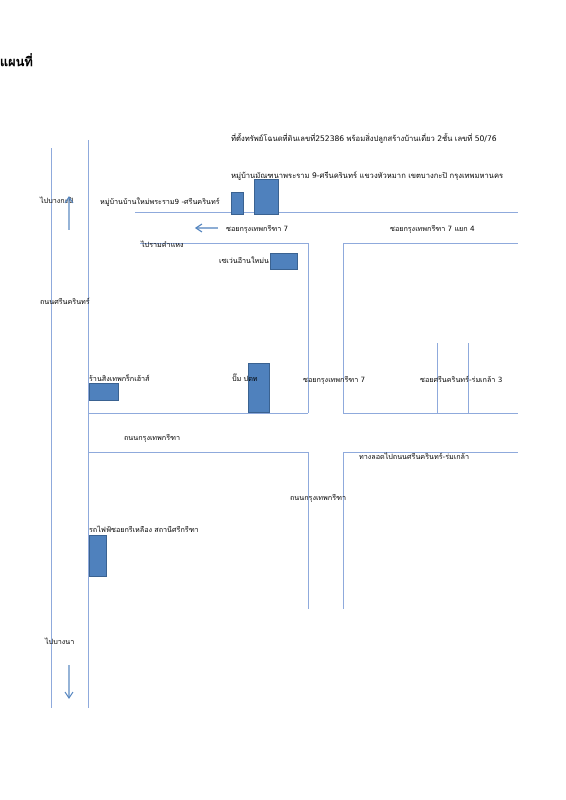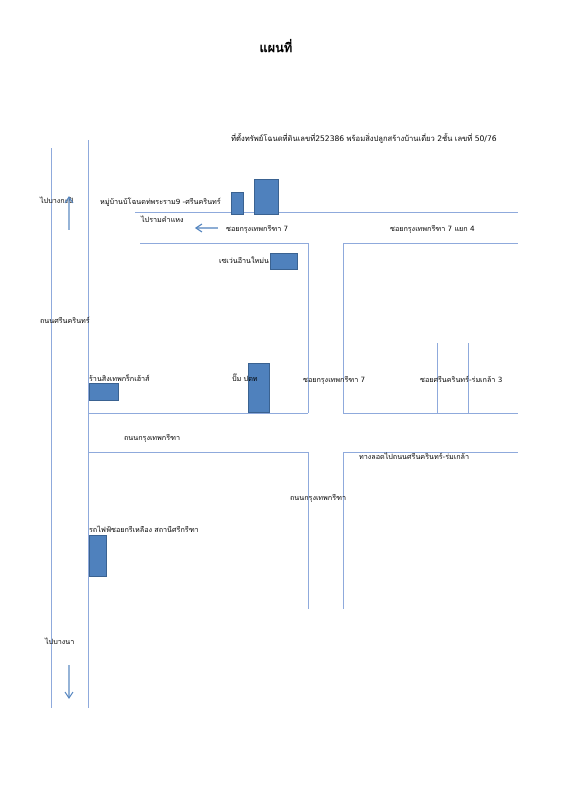--- a/index.html
+++ b/index.html
@@ -17,23 +17,22 @@
   }
   #page {
     position: absolute;
     left: 0; top: 0;
     width: 566px;
     height: 800px;
   }
   #page-title {
     position: absolute;
     left: 0;
-    top: 38px;
+    top: 52px;
     width: 552px;
-    text-align: center;
     font-size: 12.5px;
     font-weight: bold;
     letter-spacing: 0.2px;
   }
   .map-canvas {
     position: absolute;
     left: 0; top: 0;
     width: 534px;
     height: 800px;
     text-decoration: underline;
@@ -73,20 +72,21 @@
 </head>
 <body>
 
 <div id="page">
 
   <div id="page-title">แผนที่</div>
 
   <div class="map-canvas">
 
     <div class="hdr" style="left:231px; top:132px;">ที่ตั้งทรัพย์โฉนดที่ดินเลขที่252386 พร้อมสิ่งปลูกสร้างบ้านเดี่ยว 2ชั้น เลขที่ 50/76</div>
+    <div class="hdr" style="left:231px; top:169px;">หมู่บ้านมัณฑนาพระราม 9-ศรีนครินทร์ แขวงหัวหมาก  เขตบางกะปิ  กรุงเทพมหานคร</div>
 
     <div class="road road-v" style="left:51px; top:148px; height:560px;"></div>
 
     <div class="road road-v" style="left:88px; top:140px; height:568px;"></div>
 
     <div class="road road-h" style="left:135px; top:212px; width:383px;"></div>
 
     <div class="road road-h" style="left:140px; top:243px; width:168px;"></div>
 
     <div class="road road-h" style="left:343px; top:243px; width:175px;"></div>
@@ -109,31 +109,31 @@
 
     <div class="block" style="left:231px; top:192px; width:13px; height:23px;"></div>
     <div class="block" style="left:254px; top:179px; width:25px; height:36px;"></div>
     <div class="block" style="left:270px; top:253px; width:28px; height:17px;"></div>
     <div class="block" style="left:89px; top:383px; width:30px; height:18px;"></div>
     <div class="block" style="left:248px; top:363px; width:22px; height:50px;"></div>
     <div class="block" style="left:89px; top:535px; width:18px; height:42px;"></div>
 
     <div class="lbl" style="left:40px; top:196px;">ไปบางกะปิ</div>
 
-    <div class="lbl" style="left:100px; top:197px;">หมู่บ้านบ้โฉนดท่พระราม9 -ศรีนครินทร์</div>
+    <div class="lbl" style="left:100px; top:197px;">หมู่บ้านบ้านใหม่พระราม9 -ศรีนครินทร์</div>
 
-    <div class="lbl" style="left:141px; top:215px;">ไปรามคำแหง</div>
+    <div class="lbl" style="left:141px; top:240px;">ไปรามคำแหง</div>
 
     <div class="lbl" style="left:226px; top:224px;">ซอยกรุงเทพกรีฑา 7</div>
 
     <div class="lbl" style="left:390px; top:224px;">ซอยกรุงเทพกรีฑา 7 แยก 4</div>
 
     <div class="lbl" style="left:219px; top:256px;">เซเว่นอีานใหม่น</div>
 
-    <div class="lbl" style="left:40px; top:316px;">ถนนศรีนครินทร์</div>
+    <div class="lbl" style="left:40px; top:297px;">ถนนศรีนครินทร์</div>
 
     <div class="lbl" style="left:89px; top:374px;">ร้านสิงเทพกร็กเฮ้าส์</div>
 
     <div class="lbl" style="left:232px; top:374px;">ปั๊ม ปตท</div>
 
     <div class="lbl" style="left:303px; top:375px;">ซอยกรุงเทพกรีฑา 7</div>
 
     <div class="lbl" style="left:420px; top:375px;">ซอยศรีนครินทร์-ร่มเกล้า 3</div>
 
     <div class="lbl" style="left:124px; top:433px;">ถนนกรุงเทพกรีฑา</div>

